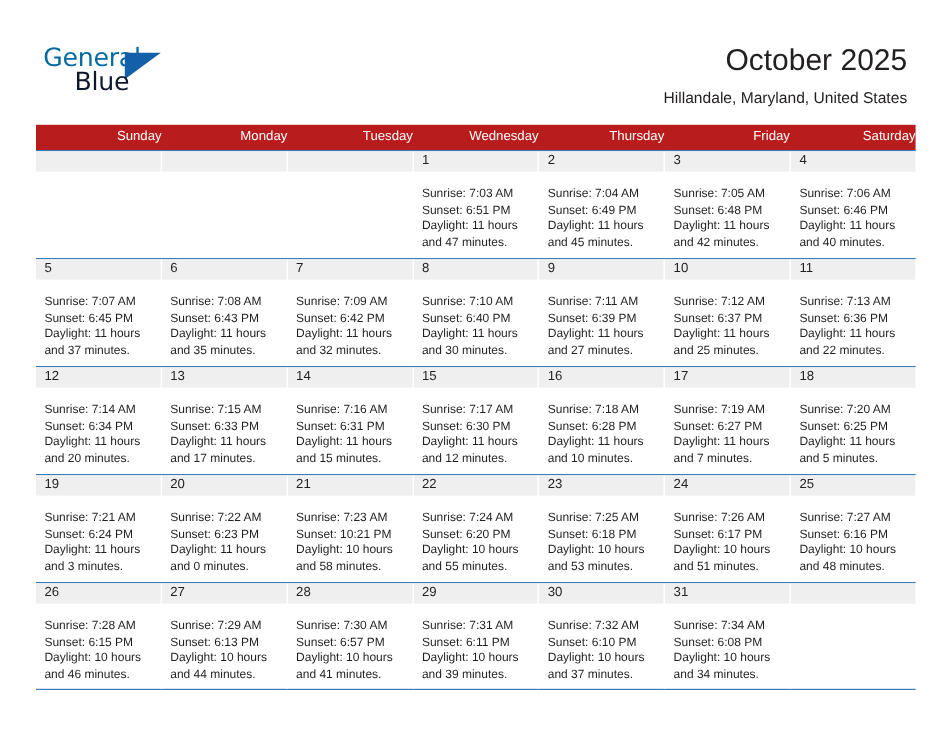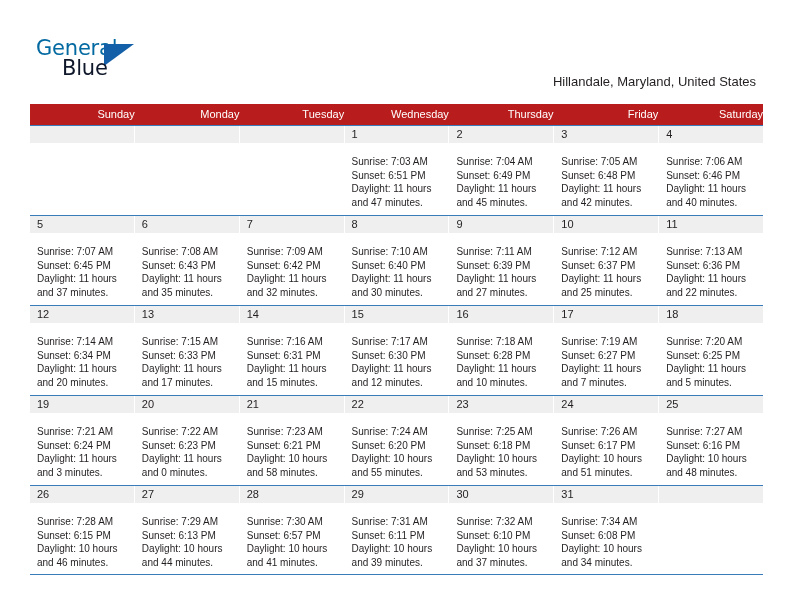--- a/index.html
+++ b/index.html
@@ -147,20 +147,21 @@
 <body>
 
 <div class="page">
 
   <div class="header">
     <div class="logo">
       <span class="logo-general">General</span>
       <span class="logo-triangle"></span>
       <span class="logo-blue">Blue</span>
     </div>
+    <div class="title">October 2025</div>
     <div class="subtitle">Hillandale, Maryland, United States</div>
   </div>
 
   <div class="calendar">
     <div class="weekday-row" id="weekday-row">
         <div class="weekday">Sunday</div>
         <div class="weekday">Monday</div>
         <div class="weekday">Tuesday</div>
         <div class="weekday">Wednesday</div>
         <div class="weekday">Thursday</div>
@@ -361,21 +362,21 @@
               <div>Sunrise: 7:22 AM</div>
               <div>Sunset: 6:23 PM</div>
               <div>Daylight: 11 hours</div>
               <div>and 0 minutes.</div>
             </div>
           </div>
           <div class="day-cell">
             <div class="day-number">21</div>
             <div class="day-info">
               <div>Sunrise: 7:23 AM</div>
-              <div>Sunset: 6:21 PM</div>
+              <div>Sunset: 10:21 PM</div>
               <div>Daylight: 10 hours</div>
               <div>and 58 minutes.</div>
             </div>
           </div>
           <div class="day-cell">
             <div class="day-number">22</div>
             <div class="day-info">
               <div>Sunrise: 7:24 AM</div>
               <div>Sunset: 6:20 PM</div>
               <div>Daylight: 10 hours</div>

